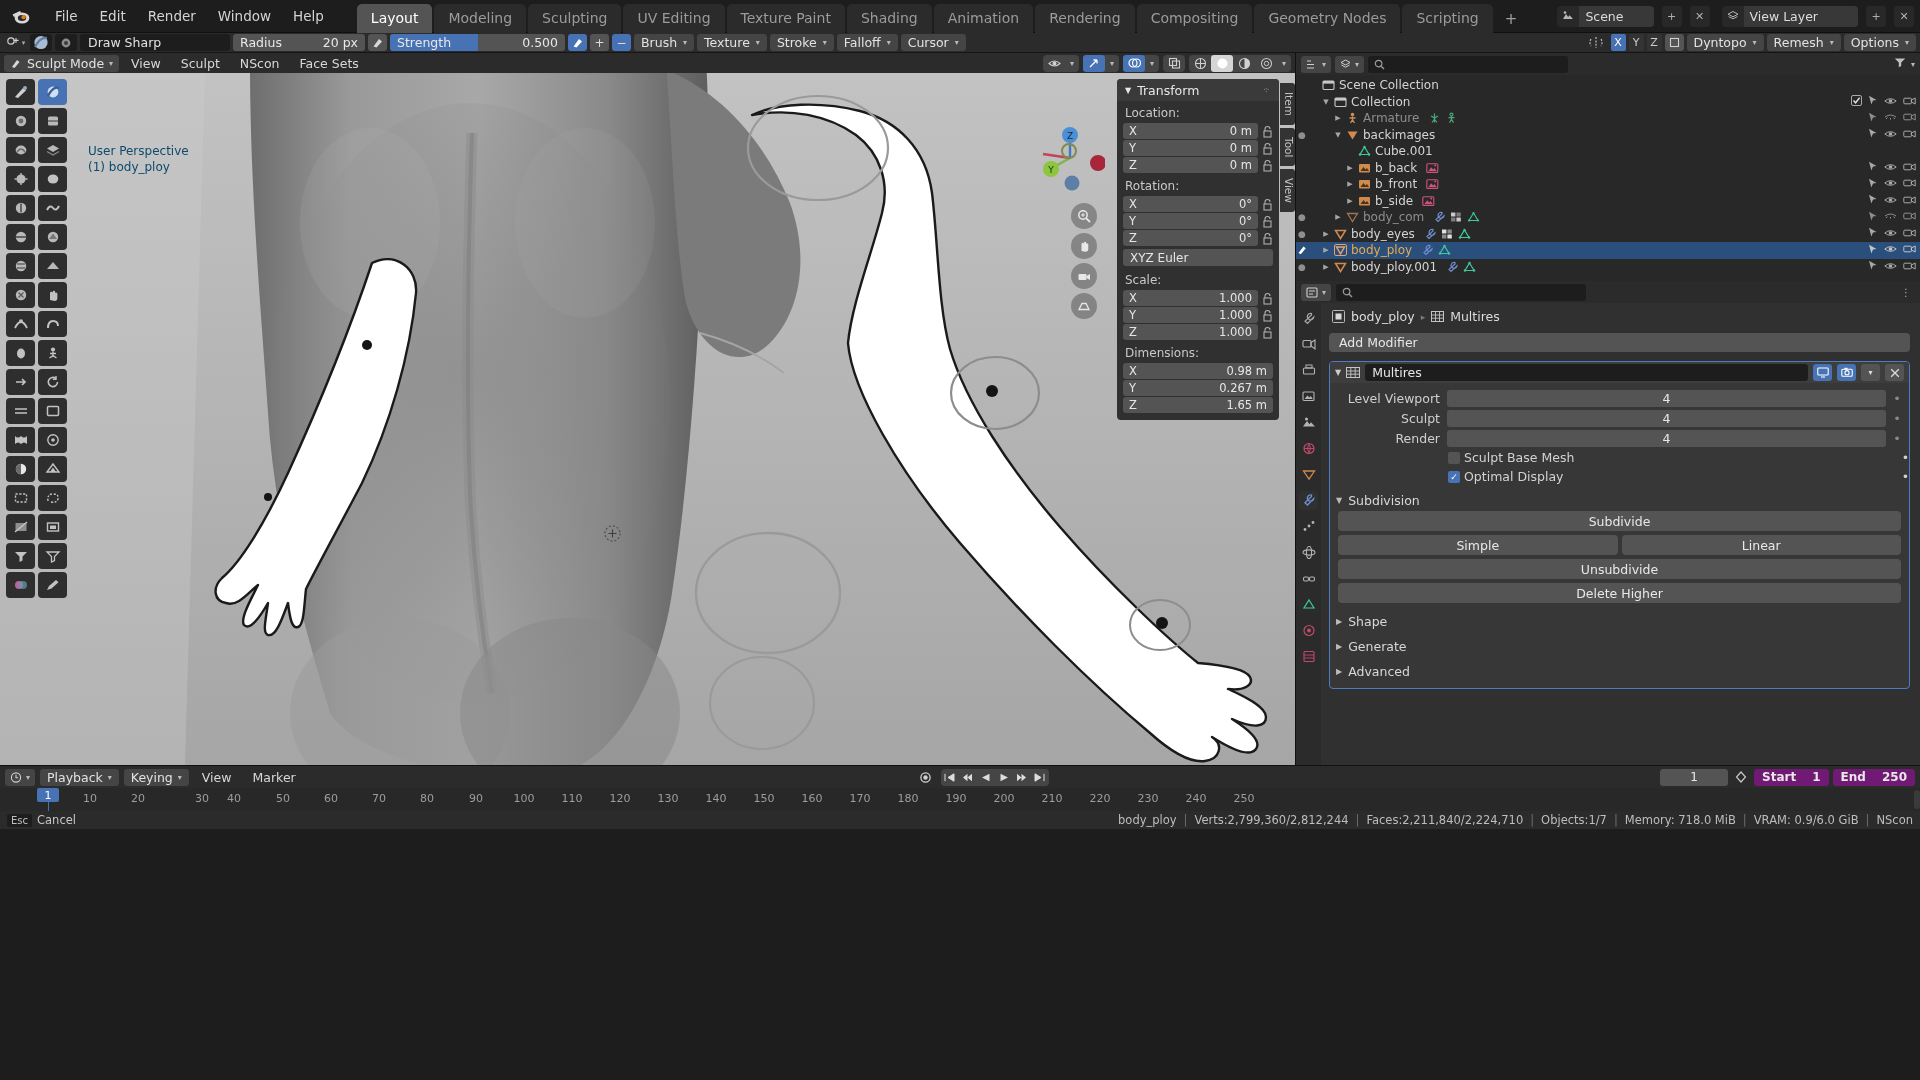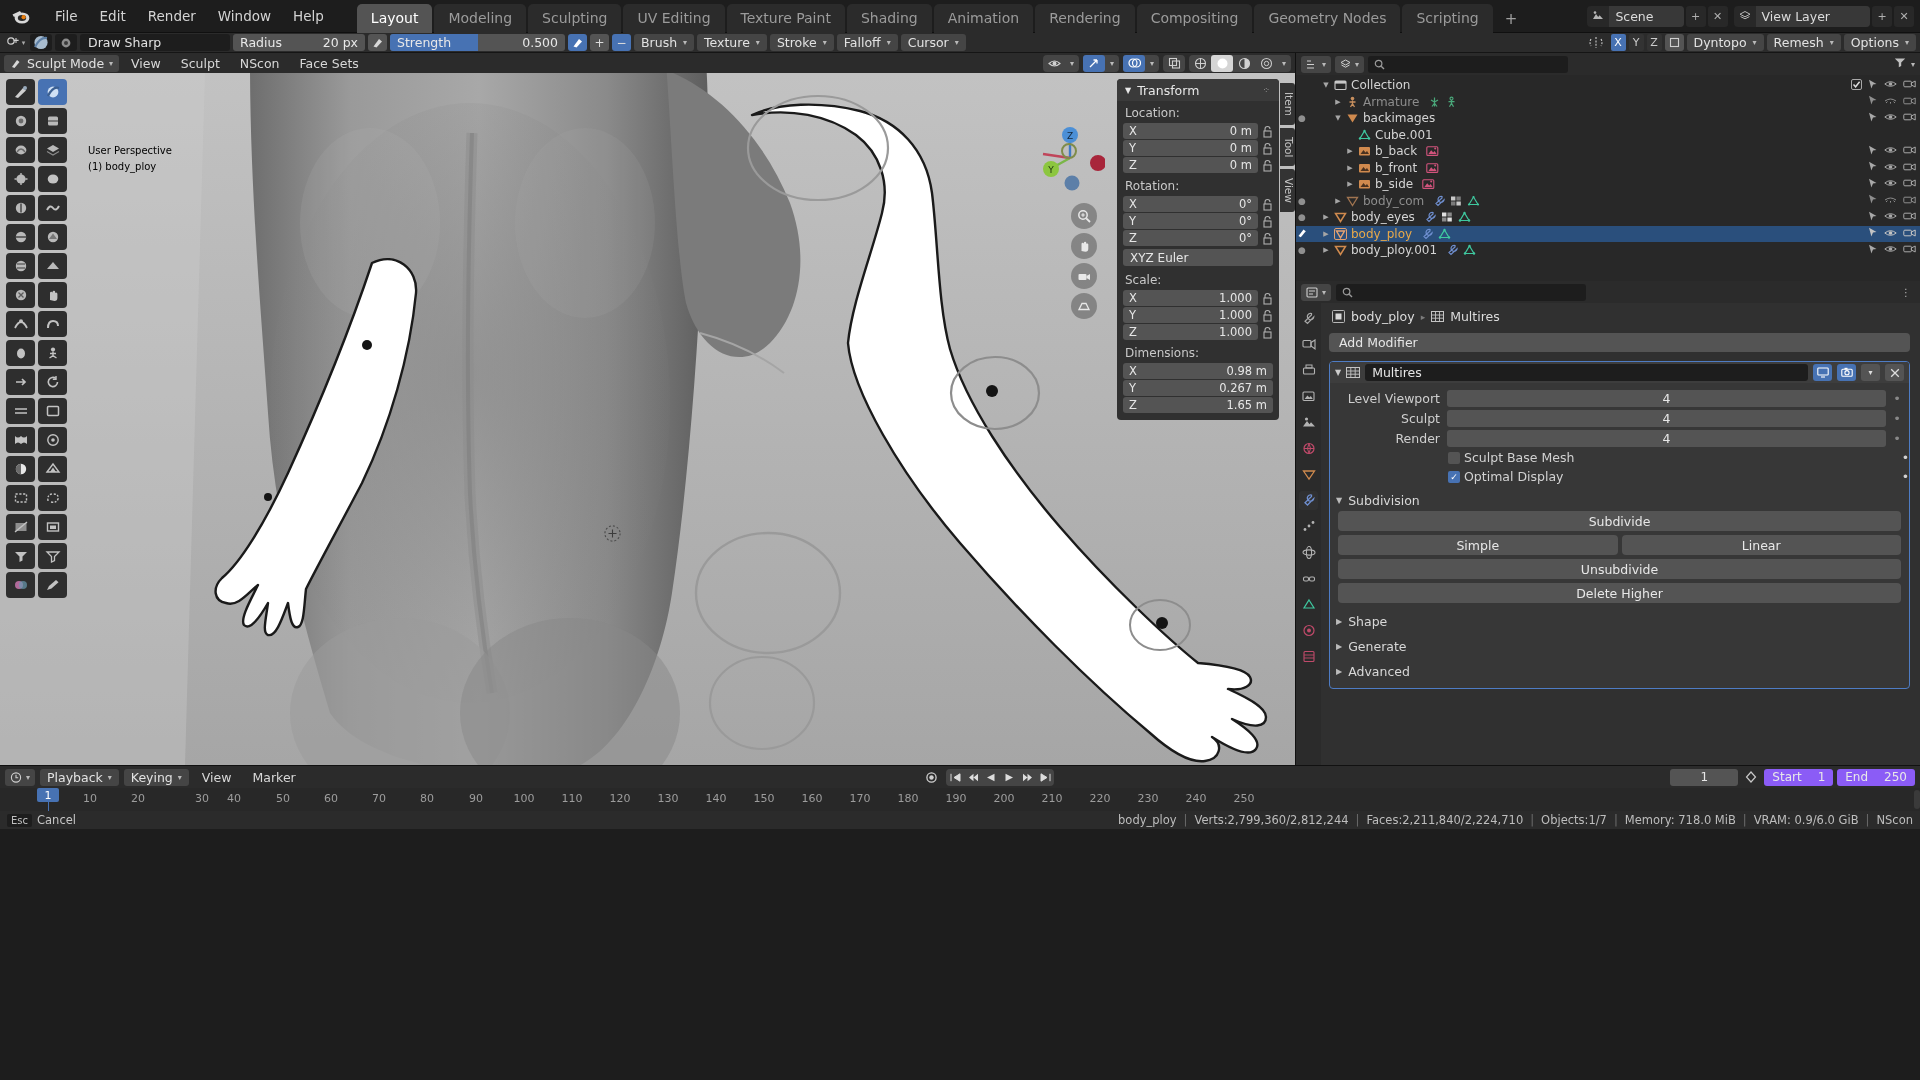--- a/index.html
+++ b/index.html
@@ -12,21 +12,21 @@
     padding-left:10px; border-bottom:1px solid #101010; position:relative; }
   .blender-logo { width:22px; height:20px; margin-right:12px; display:flex;
     align-items:center; justify-content:center; }
   .menu-item { padding:3px 11px; font-size:13.5px; color:#d4d4d4; border-radius:3px;
     white-space:nowrap; }
   .ws-tabs { display:flex; align-items:flex-end; margin-left:22px; height:33px; }
   .ws-tab { padding:6px 14px 7px; font-size:14px; color:#9b9b9b; background:#2b2b2b;
     border-radius:5px 5px 0 0; margin-right:2px; white-space:nowrap; }
   .ws-tab.active { background:#545454; color:#ffffff; }
   .ws-plus { padding:5px 10px; color:#a0a0a0; font-size:15px; }
-  .topbar-right { margin-left:auto; display:flex; align-items:center; gap:2px;
+  .topbar-right { margin-left:auto; display:flex; align-items:center; gap:8px;
     padding-right:6px; }
   .scene-field { display:flex; align-items:center; background:#282828; border-radius:4px;
     height:21px; }
   .scene-ico { padding:0 5px; color:#b0b0b0; font-size:12px; display:flex; align-items:center;}
   .scene-name { background:#383838; height:21px; display:flex; align-items:center;
     padding:0 30px 0 6px; font-size:12.5px; color:#dcdcdc; border-radius:0 4px 4px 0;}
   .mini-btn { width:20px; height:21px; background:#282828; display:flex;
     align-items:center; justify-content:center; color:#b0b0b0; font-size:11px;
     border-radius:3px; }
   .vl-field { display:flex; align-items:center; background:#282828; border-radius:4px;
@@ -82,22 +82,22 @@
     justify-content:center; font-size:8px; color:#bbb; }
 
   
   #vp-tools { position:absolute; left:0; top:20px; width:72px; padding:6px 0 0 6px;
     display:flex; flex-wrap:wrap; gap:3px; z-index:15; }
   .tbtn { width:29px; height:26px; background:#2e2e2e; border-radius:4px;
     display:flex; align-items:center; justify-content:center; }
   .tbtn.sel { background:#4772b3; }
   .tbtn svg { display:block; }
 
-  .vp-overlay-text { position:absolute; left:88px; top:90px; font-size:10px;
-    color:#000000; line-height:16px; z-index:10; }
+  .vp-overlay-text { position:absolute; left:88px; top:90px; font-size:12px;
+    color:#0c4a6e; line-height:16px; z-index:10; }
 
   
   #gizmo { position:absolute; right:190px; top:70px; width:70px; height:70px; z-index:12;}
   .nav-col { position:absolute; right:198px; top:150px; display:flex;
     flex-direction:column; gap:4px; z-index:12; }
   .navb { width:26px; height:26px; border-radius:50%; background:rgba(90,90,90,0.55);
     display:flex; align-items:center; justify-content:center; color:#e8e8e8;
     font-size:13px; }
 
   
@@ -206,22 +206,22 @@
   .tl-rec { width:22px; height:17px; display:flex; align-items:center;
     justify-content:center; }
   .tl-pb { display:flex; align-items:center; background:#454545; border-radius:4px;
     height:17px; }
   .tl-pbtn { width:18px; height:17px; display:flex; align-items:center;
     justify-content:center; color:#ddd; font-size:9px; }
   .tl-right { display:flex; align-items:center; gap:4px; }
   .tl-num { height:17px; background:#545454; border-radius:3px; display:flex;
     align-items:center; justify-content:center; font-size:12px; color:#e8e8e8;
     min-width:68px; }
-  .tl-lbl { height:17px; background:#8b5cf6; border-radius:3px; display:flex;
-    align-items:center; font-size:12px; color:#e8e8e8; padding:0 8px; gap:16px;}
+  .tl-lbl { height:17px; background:#701a75; border-radius:3px; display:flex;
+    align-items:center; font-size:12px; color:#e8e8e8; padding:0 8px; gap:16px;font-weight:bold;}
   .tl-ruler { height:23px; position:relative; background:#282828; }
   .tl-tick { position:absolute; top:4px; font-size:11px; color:#9d9d9d;
     transform:translateX(-50%); }
   .tl-playhead { position:absolute; top:0; width:22px; height:14px; background:#4772b3;
     border-radius:2px; display:flex; align-items:center; justify-content:center;
     font-size:11px; color:#fff; }
   .tl-phline { position:absolute; top:14px; width:1px; height:9px; background:#4772b3;}
 
   
   #status { height:19px; background:#2b2b2b; display:flex; align-items:center;
@@ -956,20 +956,31 @@
             <svg width="12" height="11" viewBox="0 0 12 11">
                 <path d="M0.8 1.5 h10.4 L7.2 5.6 v3.4 l-2.4 1.2 V5.6 Z" fill="#c0c0c0"></path>
               </svg>
           </span>
           <span class="caret">▾</span>
         </div>
       </div>
 
       <div class="ol-rows">
 
+        <div class="ol-row">
+          <span class="ol-dot"></span>
+          <span class="ol-arrow"></span>
+          <span class="ol-ico">
+            <svg width="13" height="12" viewBox="0 0 13 12">
+                <rect x="1" y="2" width="11" height="8.5" rx="1" fill="none" stroke="#c8c8c8" stroke-width="1.1"></rect>
+                <rect x="1" y="2" width="11" height="2.6" fill="#c8c8c8"></rect>
+              </svg>
+          </span>
+          <span class="ol-label">Scene Collection</span>
+        </div>
 
         <div class="ol-row">
           <span class="ol-dot"></span>
           <span style="width:12px;"></span>
           <span class="ol-arrow">▼</span>
           <span class="ol-ico">
             <svg width="13" height="12" viewBox="0 0 13 12">
                 <rect x="1" y="2" width="11" height="8.5" rx="1" fill="none" stroke="#c8c8c8" stroke-width="1.1"></rect>
                 <rect x="1" y="2" width="11" height="2.6" fill="#c8c8c8"></rect>
               </svg>

